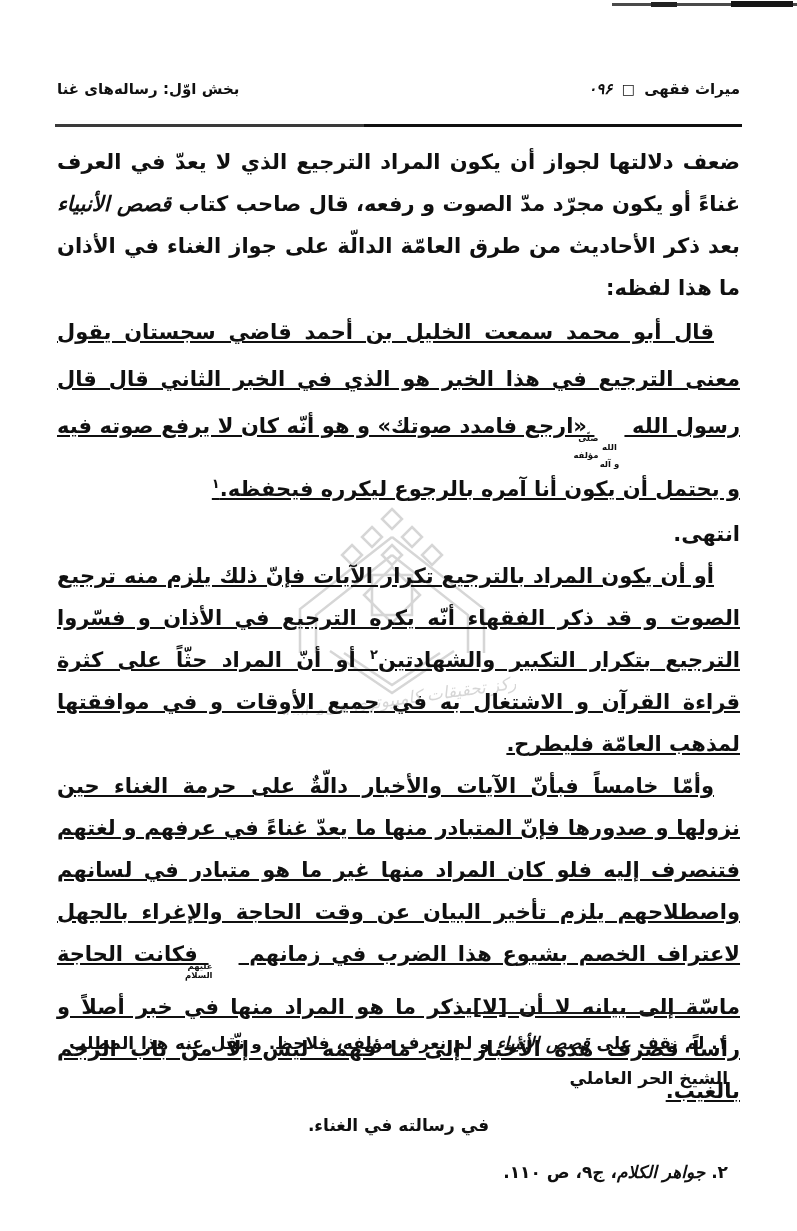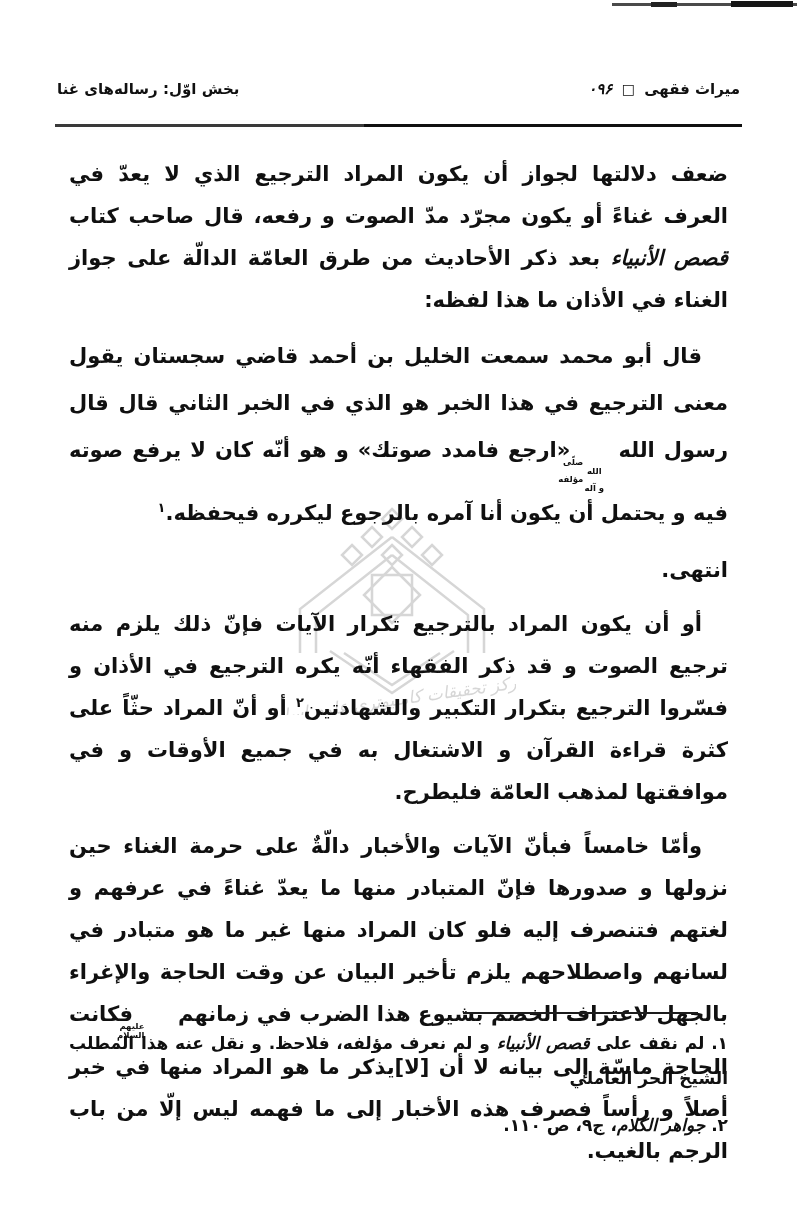--- a/index.html
+++ b/index.html
@@ -30,22 +30,22 @@
     position:absolute; top:124px; right:55px; left:55px; height:3px;
     background:linear-gradient(to left, #101010 55%, #3a3a3a 55%);
   }
 
   
   .content {
     position:absolute; top:141px; right:57px; left:57px; z-index:1;
     font-size:21px; font-weight:bold; line-height:42px;
     text-align:justify;
   }
-  .content p { margin:12px; }
-  .para-indent { text-indent:26px; }
+  .content p { margin:0; }
+  .para-indent { text-indent:26px;text-decoration:underline; }
   .quote { line-height:47px; }
   .quote-close { line-height:42px; }
   .fn-ref { font-size:13px; line-height:0; vertical-align:super; font-weight:bold; }
   .book-title { font-style:italic; }
 
   
   .honorific {
     display:inline-flex; flex-direction:column; justify-content:center;
     width:30px; height:30px; vertical-align:-8px;
     font-size:8.5px; line-height:8.5px; font-weight:bold; text-align:center;
@@ -130,17 +130,18 @@
           <span>عليهم</span>
           <span>السلام</span>
         </span><span> فكانت الحاجة ماسّة إلى بيانه لا أن [لا]يذكر ما هو المراد منها في خبر أصلاً و رأساً فصرف هذه الأخبار إلى ما فهمه ليس إلّا من باب الرجم بالغيب.</span></p>
 
   </div>
 
   <div class="footnotes" lang="ar">
     <div class="fn-rule"></div>
 
     <p><span>١. </span><span>لم نقف على </span><span class="book-title">قصص الأنبياء</span><span> و لم نعرف مؤلفه، فلاحظ. و نقل عنه هذا المطلب الشيخ الحر العاملي</span></p>
+    <p class="fn-line2">في رسالته في الغناء.</p>
 
     <p><span>٢. </span><span class="book-title">جواهر الكلام</span><span>، ج٩، ص ١١٠.</span></p>
   </div>
 
 </div>
 
 </body></html>

